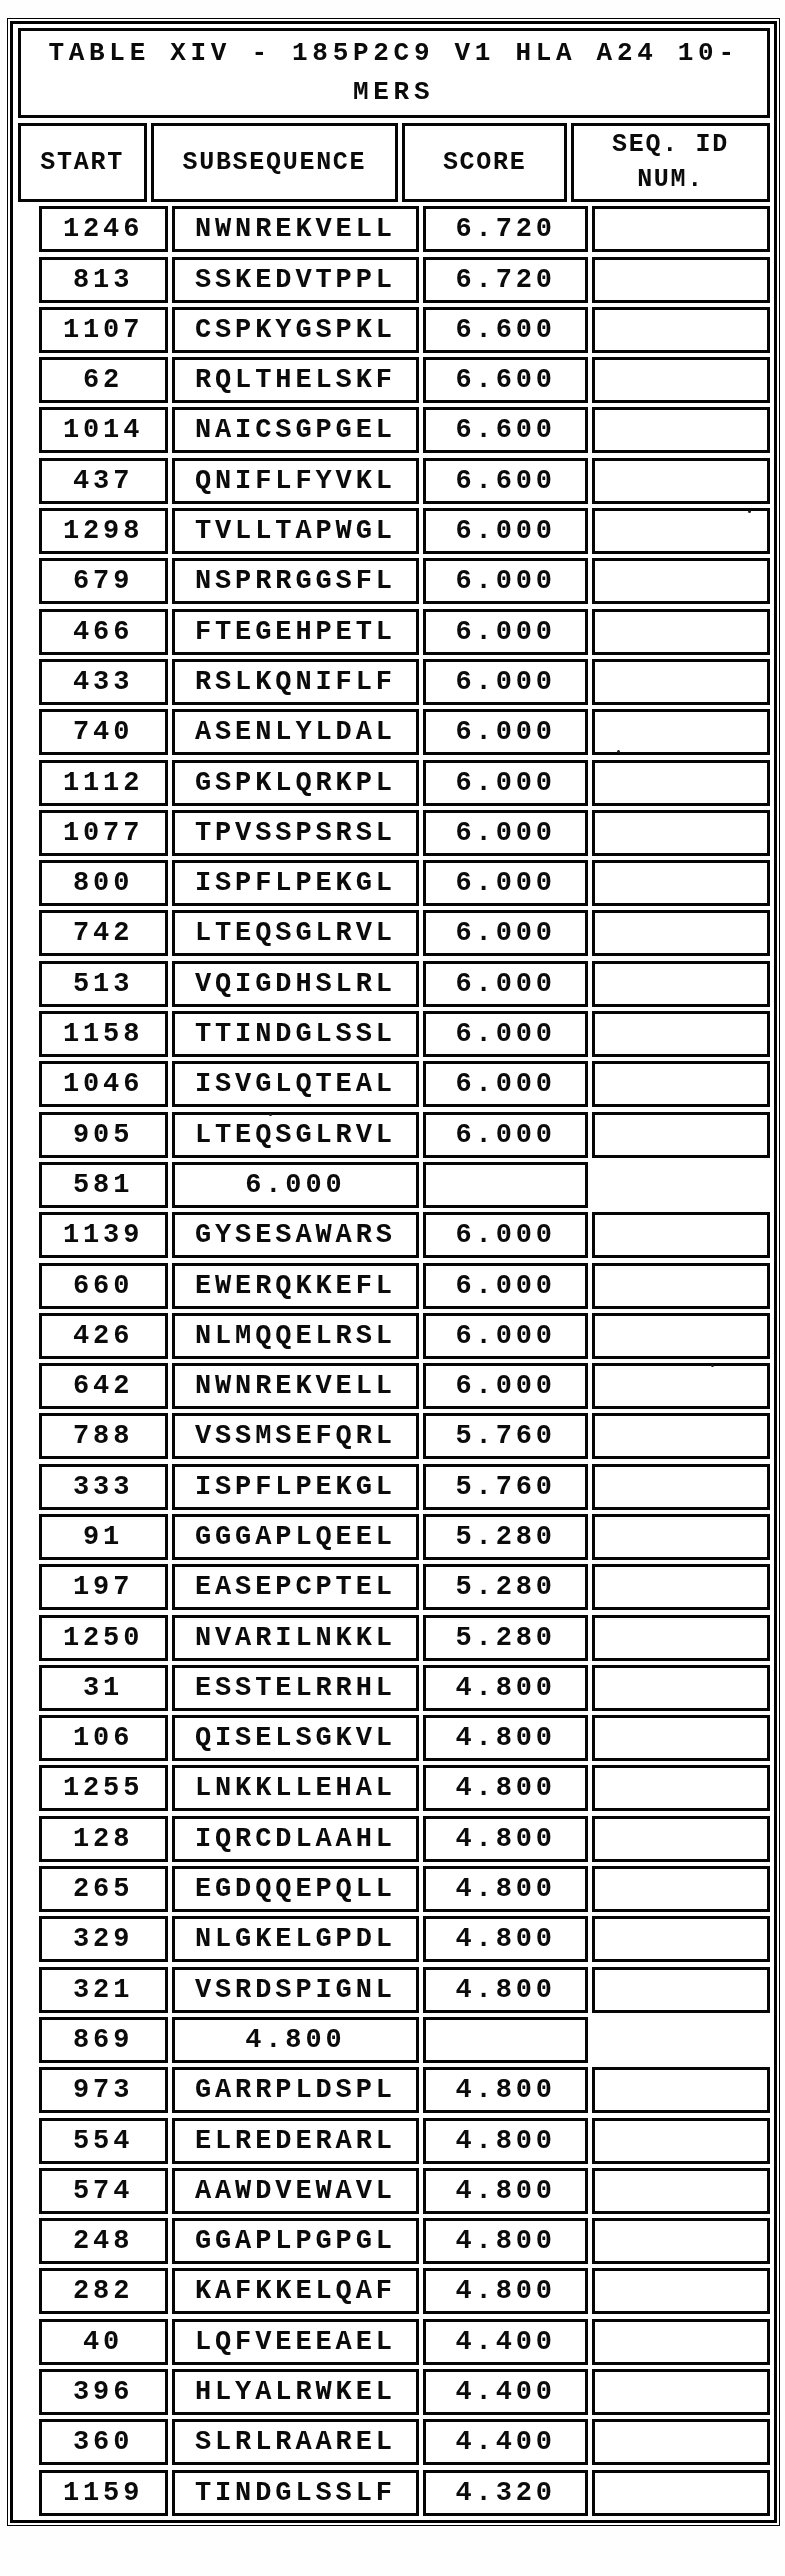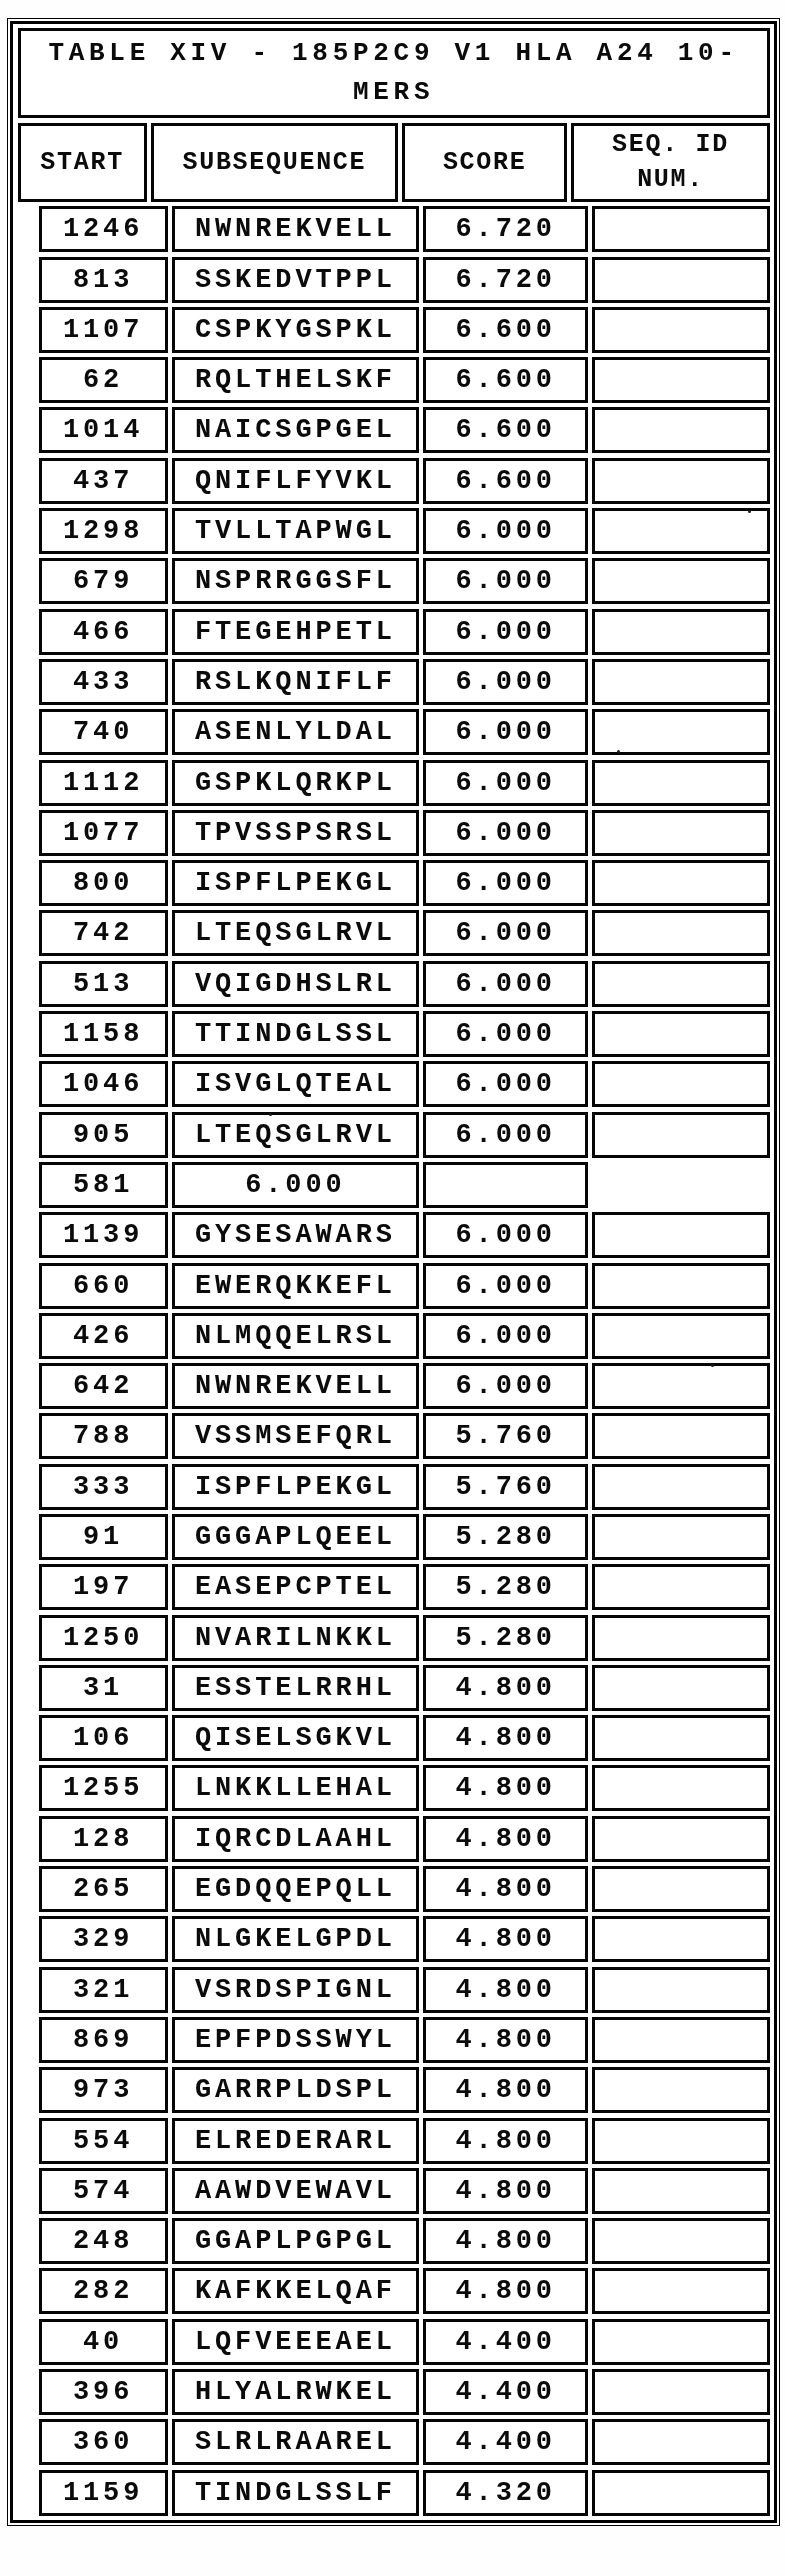--- a/index.html
+++ b/index.html
@@ -346,21 +346,20 @@
 
   <div class="grid-row data-row">
     <div class="cell">321</div>
     <div class="cell">VSRDSPIGNL</div>
     <div class="cell">4.800</div>
     <div class="cell"></div>
   </div>
 
   <div class="grid-row data-row">
     <div class="cell">869</div>
-    <div class="cell">EPFPDSSWYL</div>
     <div class="cell">4.800</div>
     <div class="cell"></div>
   </div>
 
   <div class="grid-row data-row">
     <div class="cell">973</div>
     <div class="cell">GARRPLDSPL</div>
     <div class="cell">4.800</div>
     <div class="cell"></div>
   </div>

